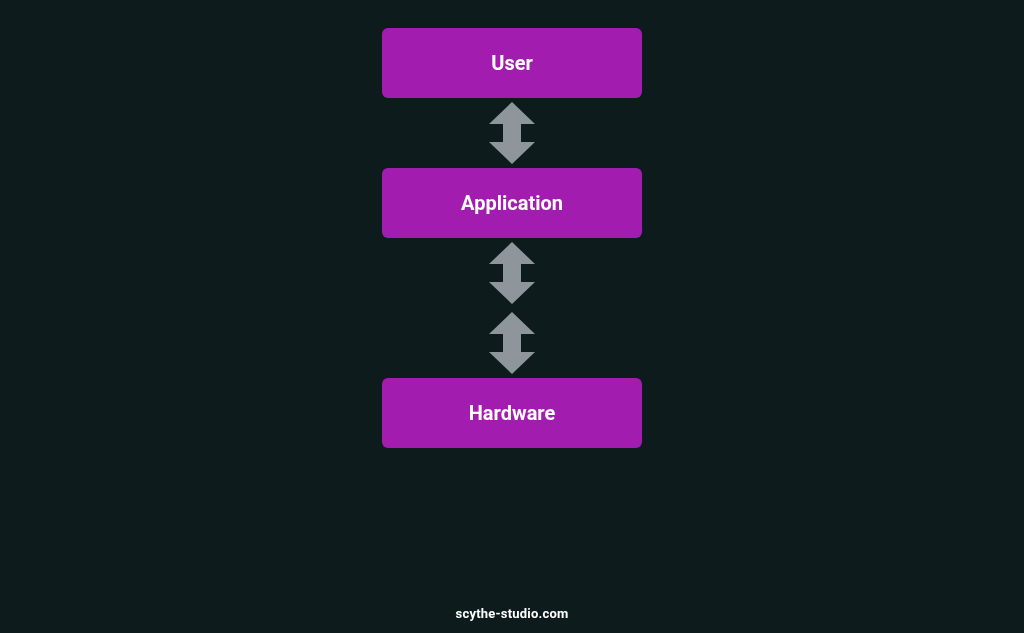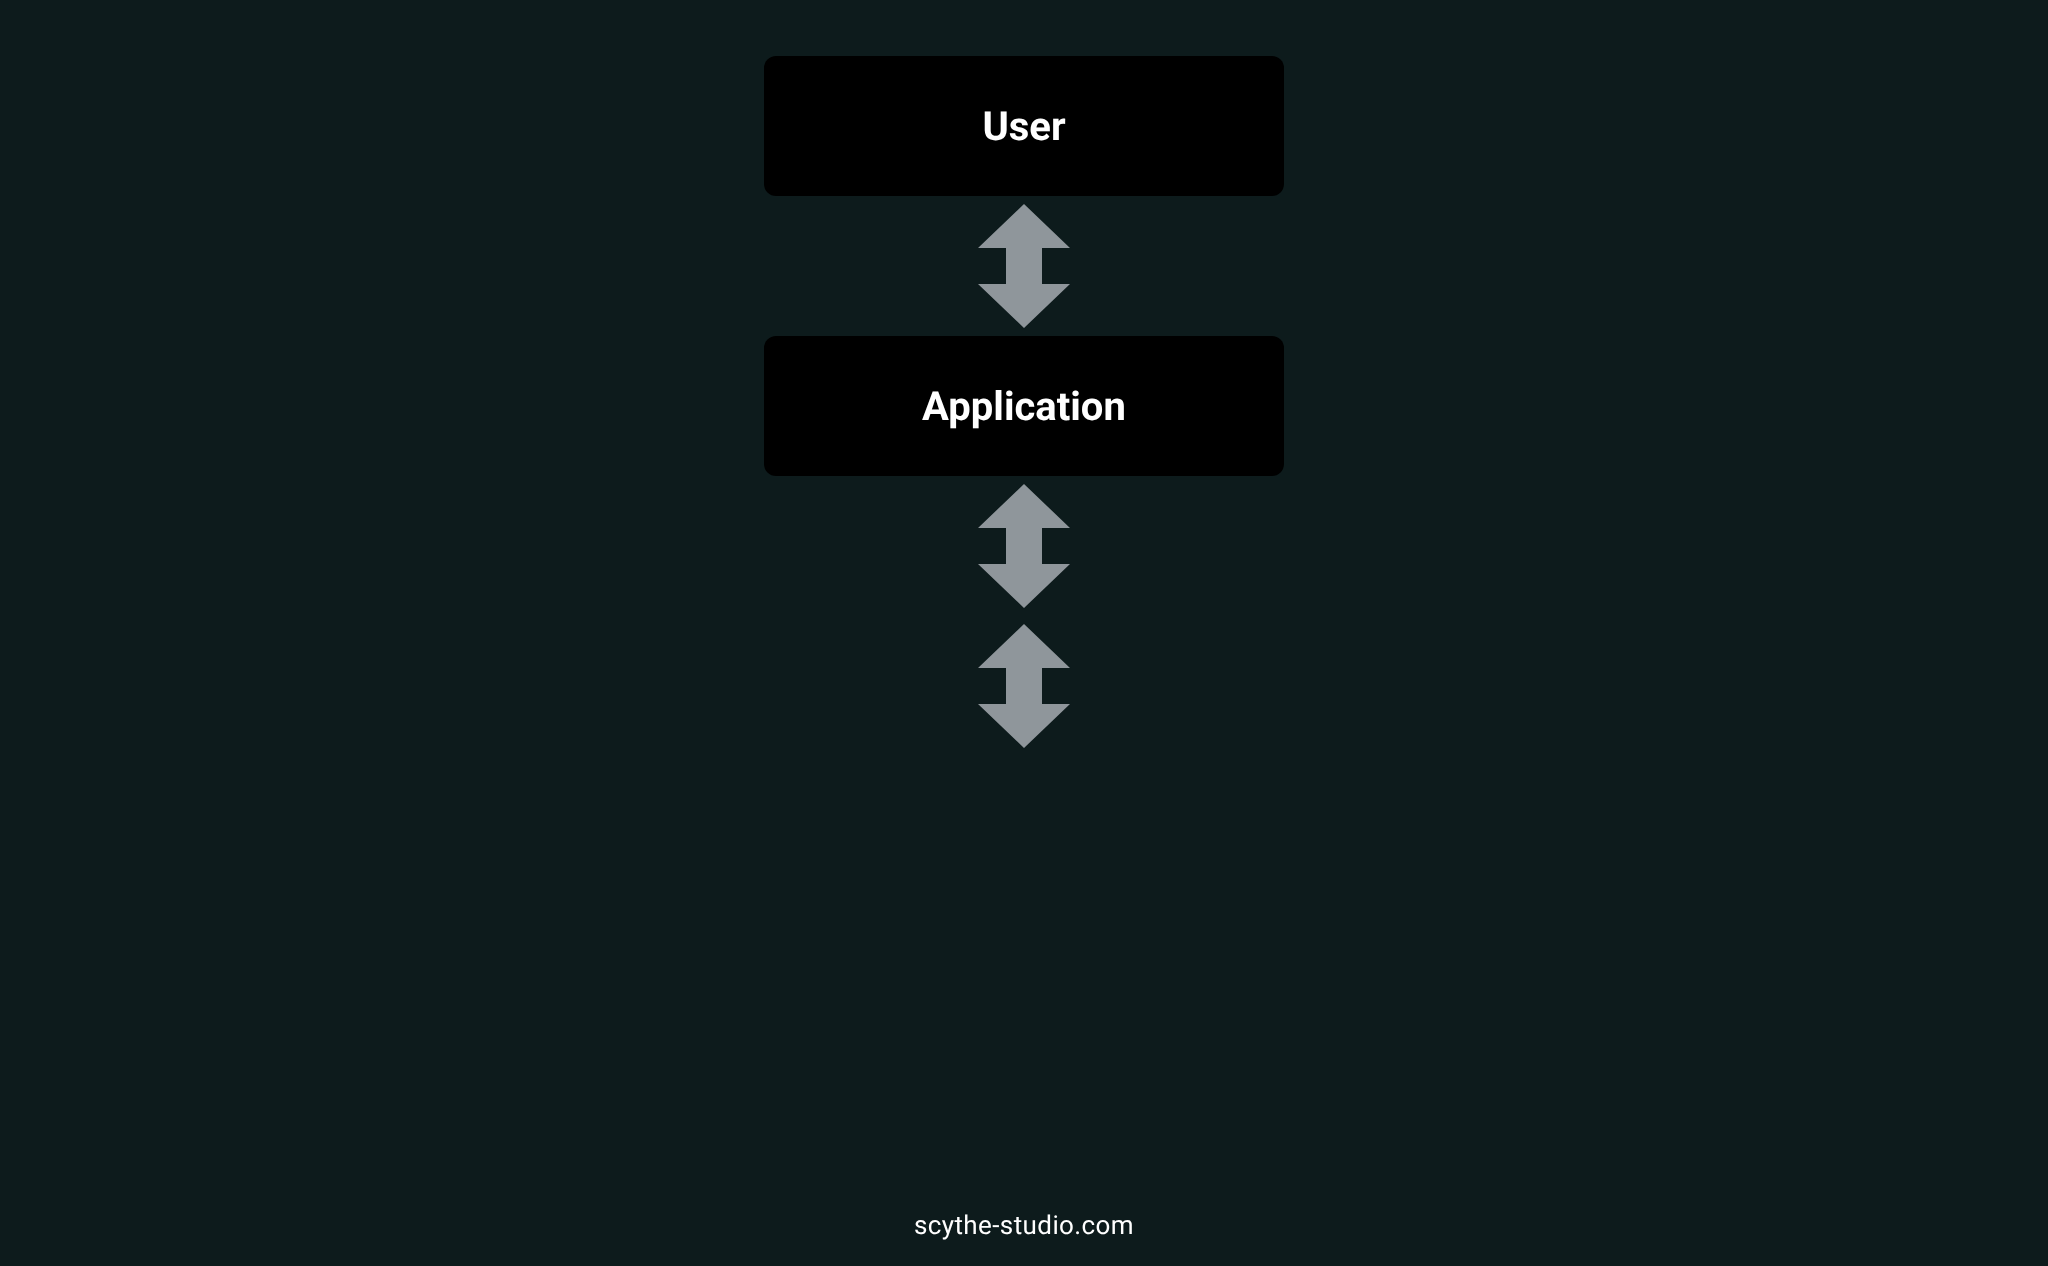--- a/index.html
+++ b/index.html
@@ -20,21 +20,21 @@
       position: relative;
     }
     .diagram {
       display: flex;
       flex-direction: column;
       align-items: center;
     }
     .layer-box {
       width: 260px;
       height: 70px;
-      background-color: #000000;
+      background-color: #a21caf;
       border-radius: 6px;
       display: flex;
       align-items: center;
       justify-content: center;
       color: #ffffff;
       font-weight: 700;
       font-size: 20px;
     }
     .arrow-holder {
       height: 70px;
@@ -43,21 +43,21 @@
       justify-content: center;
     }
     .double-arrow {
       fill: #8f969b;
     }
     .footer {
       position: absolute;
       bottom: 12px;
       color: #ffffff;
       font-size: 13px;
-      font-weight: 400;
+      font-weight: 700;
       letter-spacing: 0.2px;
     }
   </style>
 </head>
 <body>
 
 <div class="diagram">
 
   <div class="layer-box">
     <span>User</span>
@@ -79,16 +79,19 @@
     </svg>
   </div>
 
 
   <div class="arrow-holder">
     <svg class="double-arrow" width="46" height="62" viewBox="0 0 46 62">
       <polygon points="23,0 46,22 32,22 32,40 46,40 23,62 0,40 14,40 14,22 0,22"></polygon>
     </svg>
   </div>
 
+  <div class="layer-box">
+    <span>Hardware</span>
+  </div>
 
 </div>
 
 <div class="footer">scythe-studio.com</div>
 
 </body></html>

